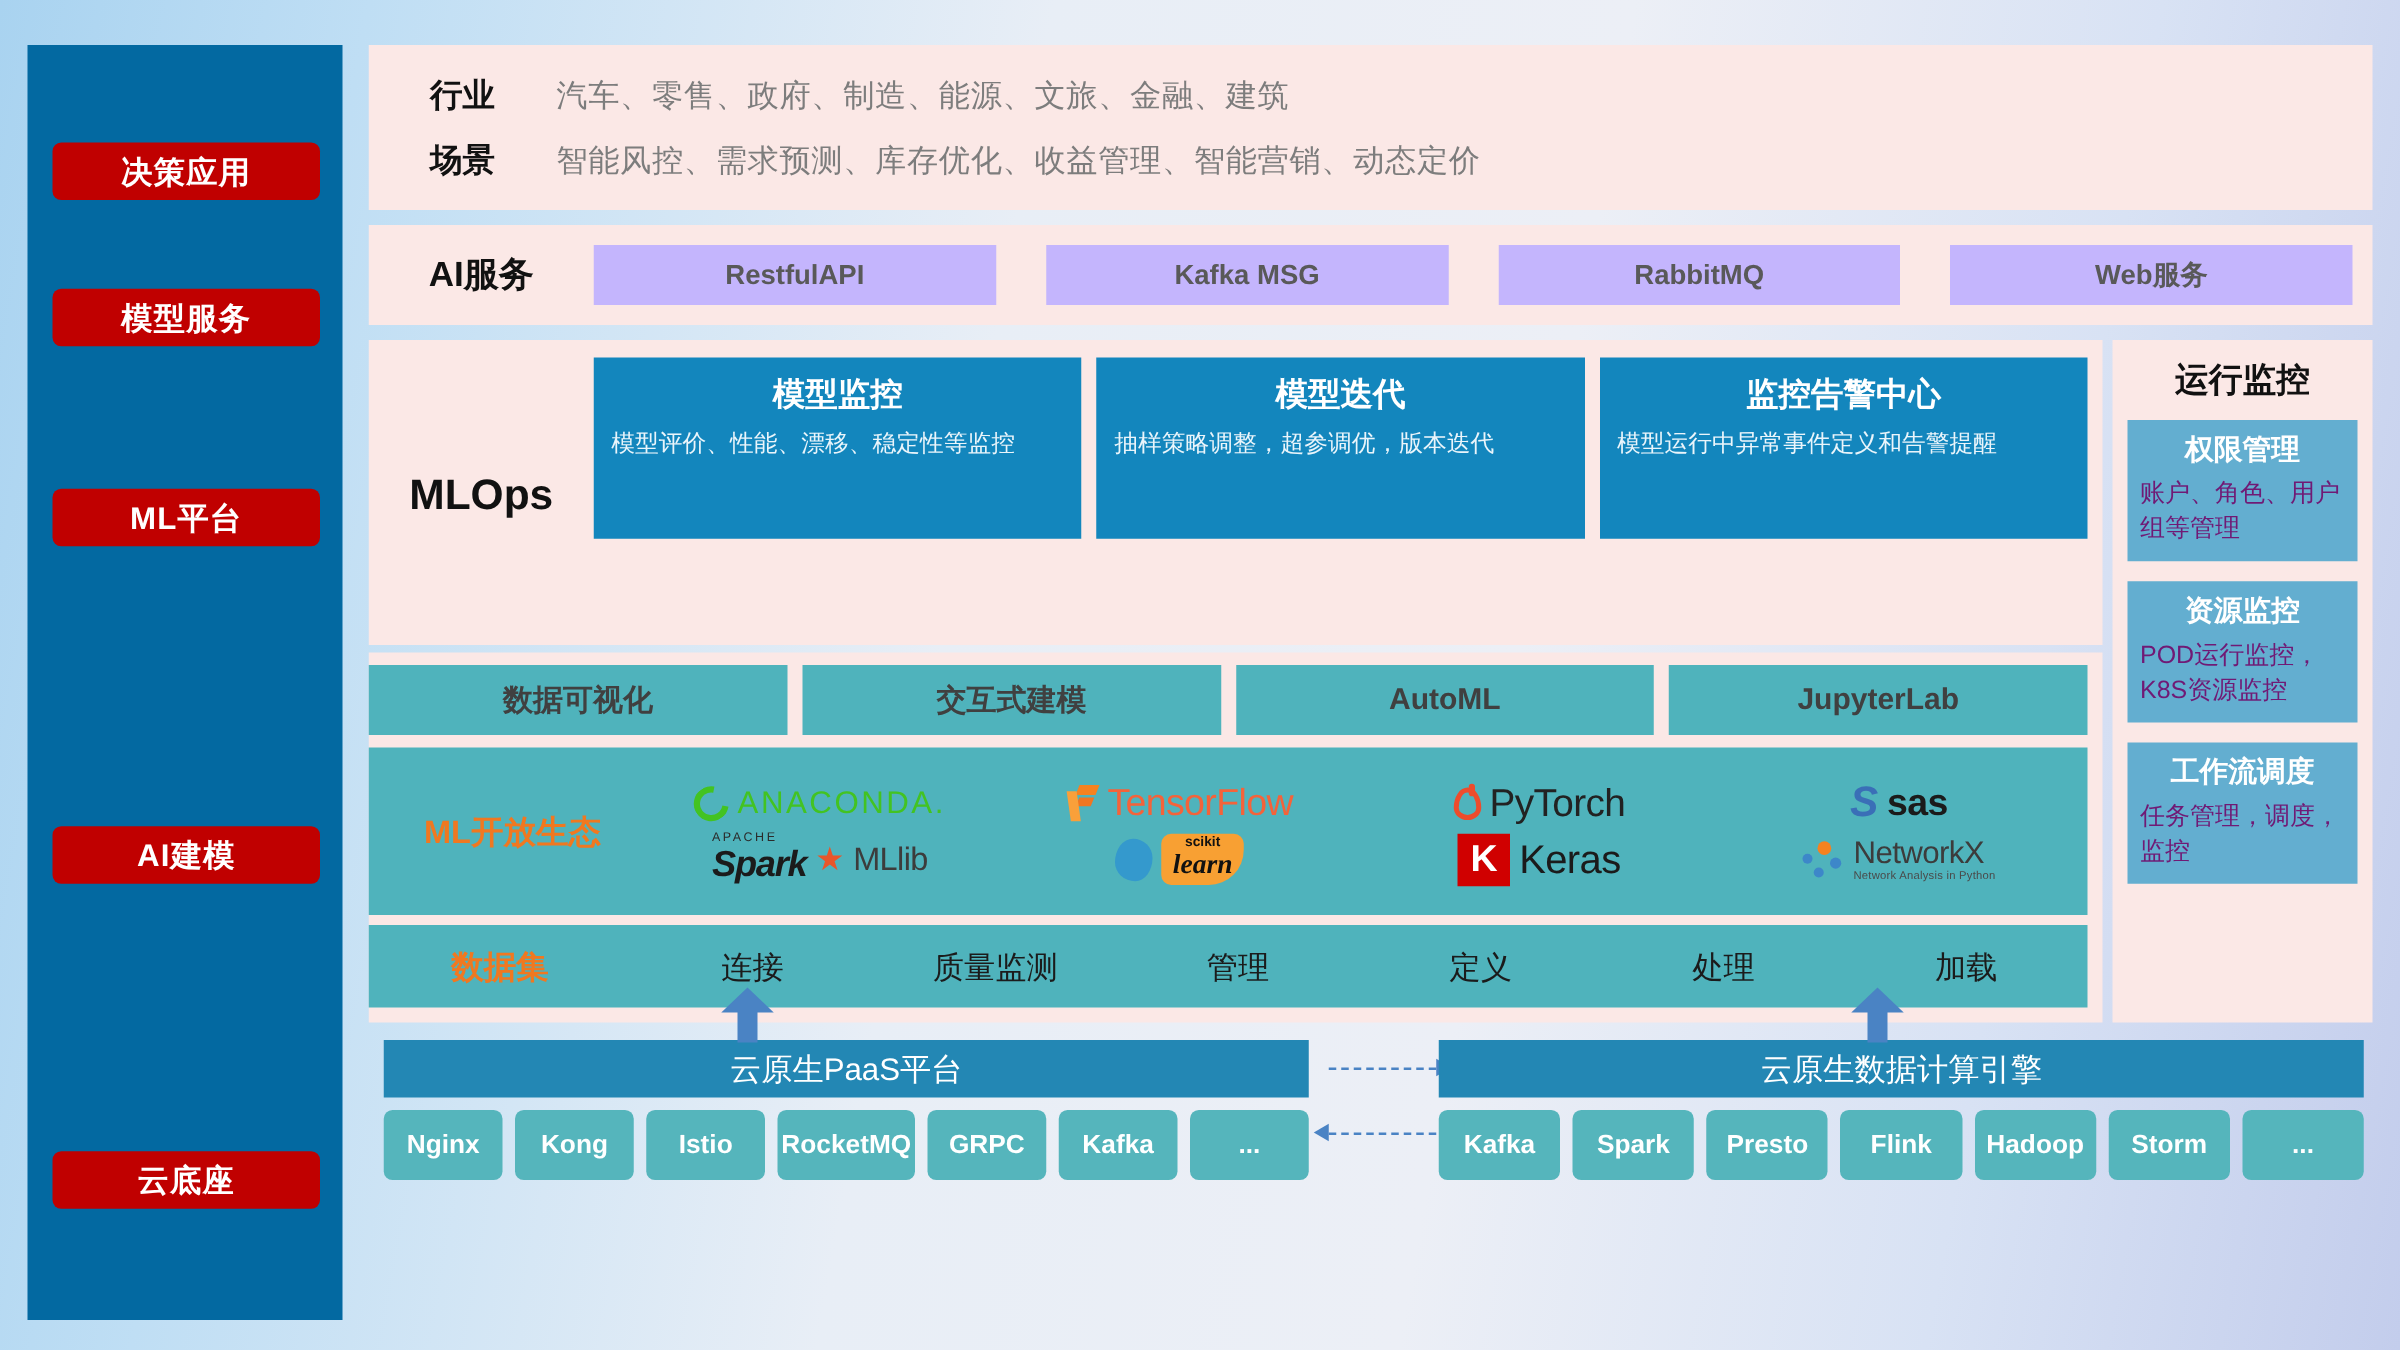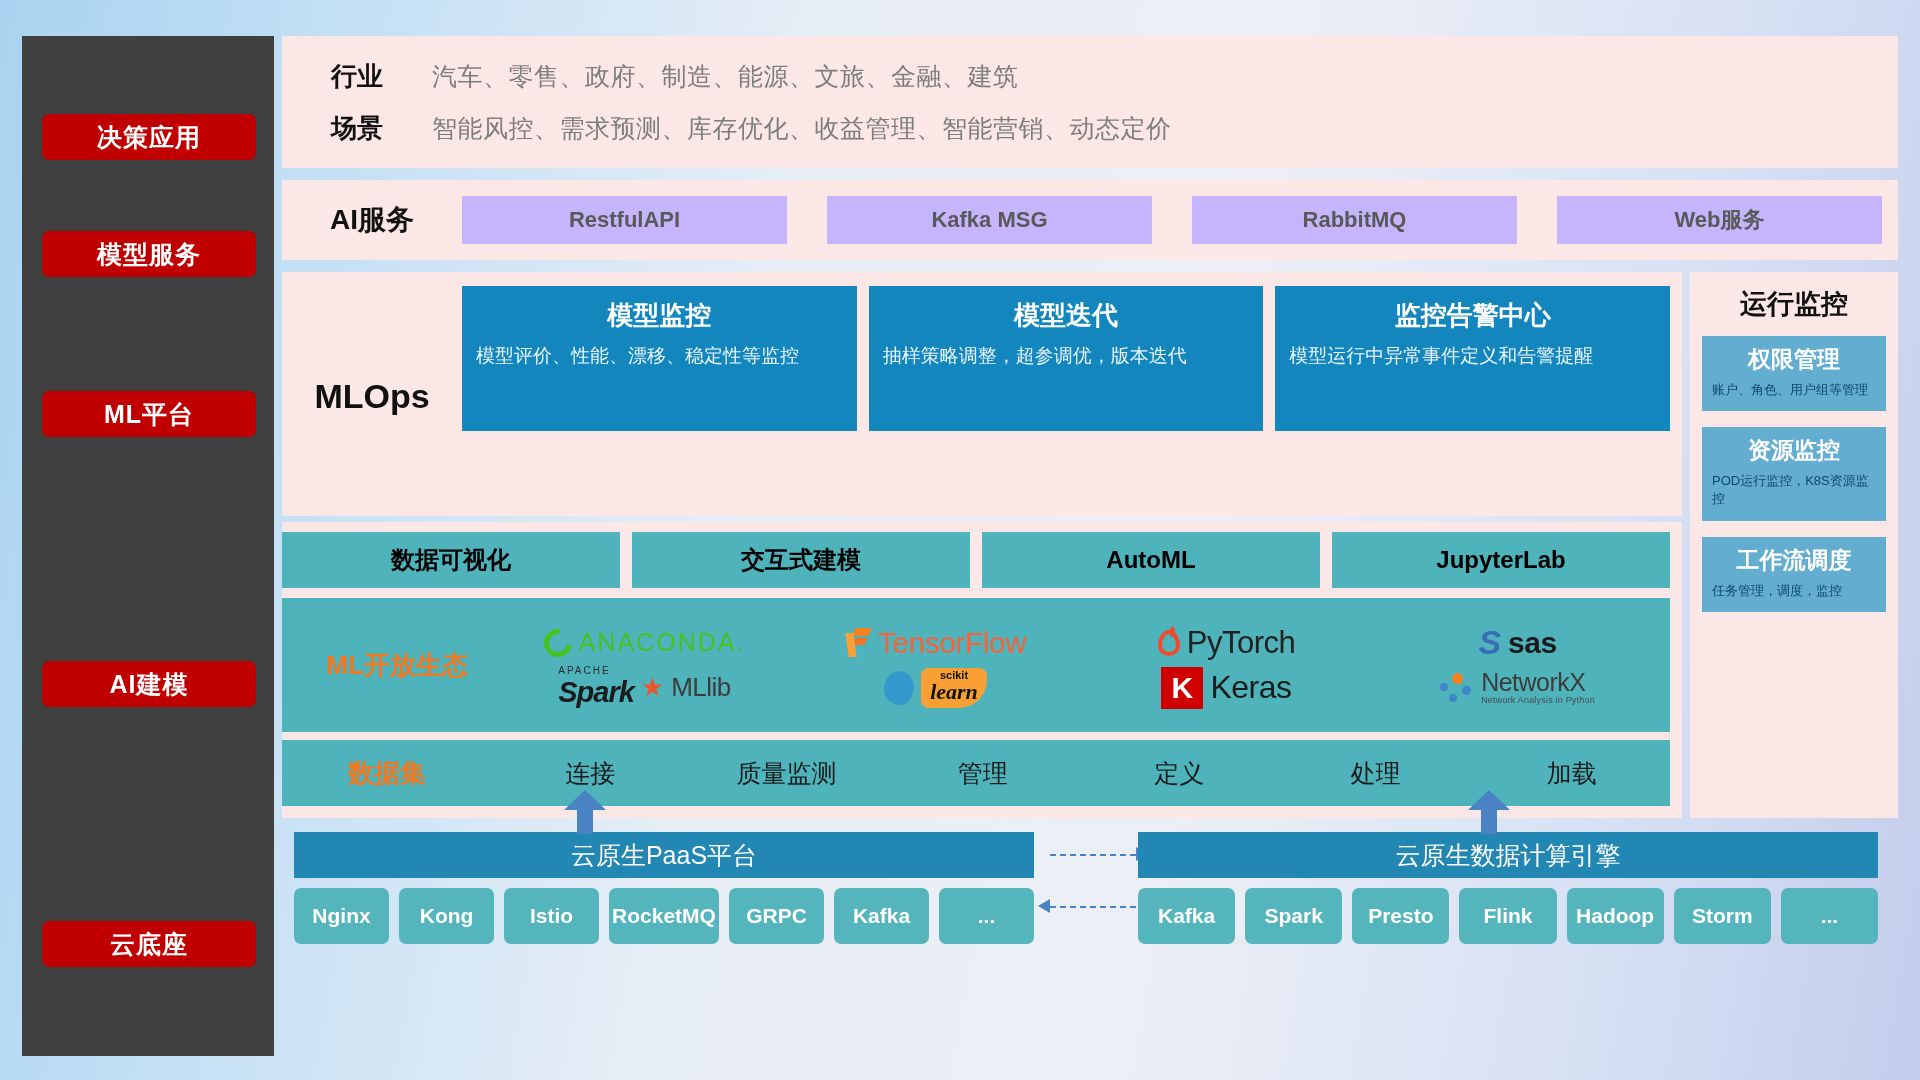--- a/index.html
+++ b/index.html
@@ -16,22 +16,22 @@
     position: absolute;
     left: 0; top: 0;
     width: 1920px; height: 1080px;
     display: flex;
     padding: 36px 22px 24px 22px;
   }
 
   
   .left-rail {
     width: 252px;
-    background: #404040;
-    margin-right: 8px;
+    background: #0369a1;
+    margin-right: 21px;
     position: relative;
     flex: 0 0 252px;
   }
   .rail-chip {
     position: absolute;
     left: 20px;
     width: 214px;
     height: 46px;
     background: #c00000;
     border-radius: 7px;
@@ -238,21 +238,21 @@
     display: flex;
     gap: 12px;
   }
   .model-tab {
     flex: 1 1 0;
     background: #4fb3bc;
     height: 56px;
     display: flex;
     align-items: center;
     justify-content: center;
-    color: #000000;
+    color: #404040;
     font-size: 24px;
     font-weight: bold;
   }
   .eco-row {
     margin-top: 10px;
     background: #4fb3bc;
     display: flex;
     align-items: center;
     min-height: 134px;
     padding: 6px 10px;
@@ -355,23 +355,23 @@
     margin-bottom: 16px;
   }
   .right-card:last-child { margin-bottom: 0; }
   .right-card-title {
     font-size: 23px;
     font-weight: bold;
     text-align: center;
     margin-bottom: 6px;
   }
   .right-card-desc {
-    font-size: 13px;
+    font-size: 20px;
     line-height: 1.4;
-    color: #0c4a6e;
+    color: #701a75;
   }
 
   
   .bottom {
     display: flex;
     margin-top: 14px;
     position: relative;
     align-items: flex-start;
     padding-left: 0;
   }

